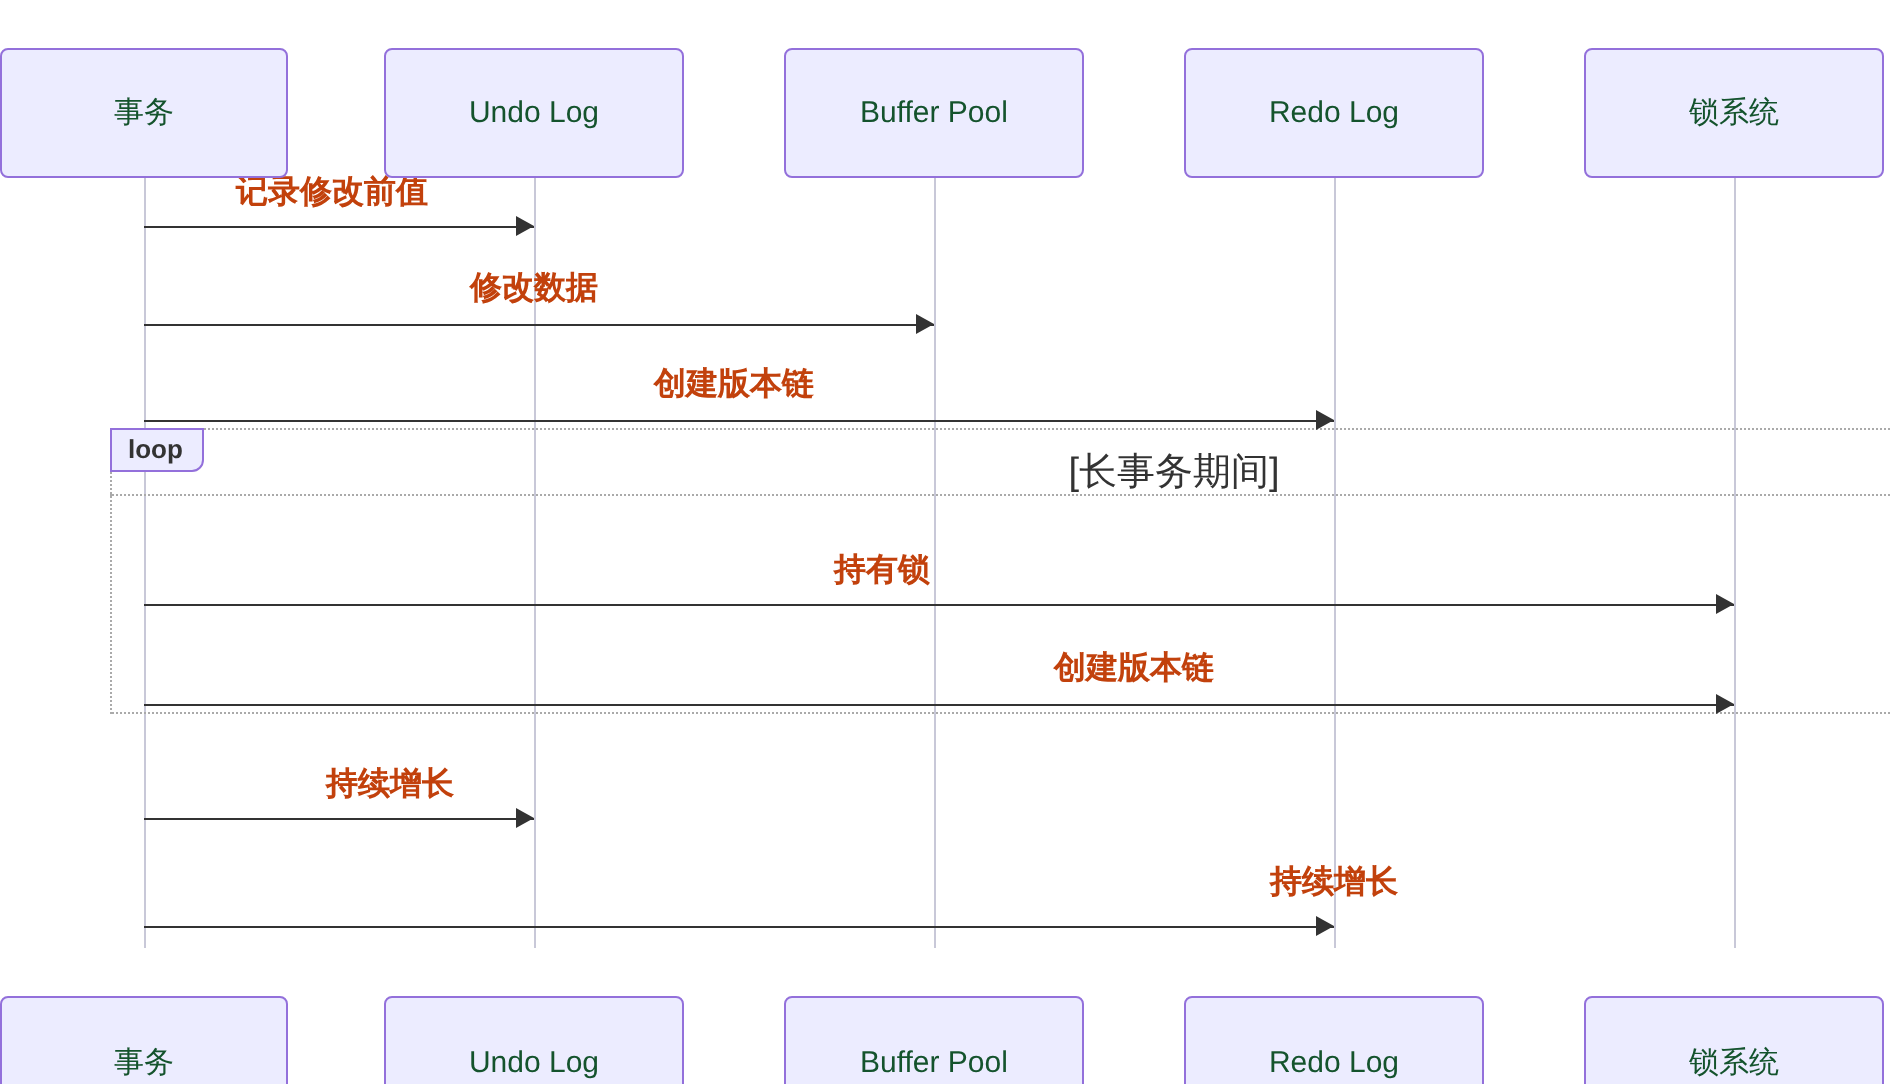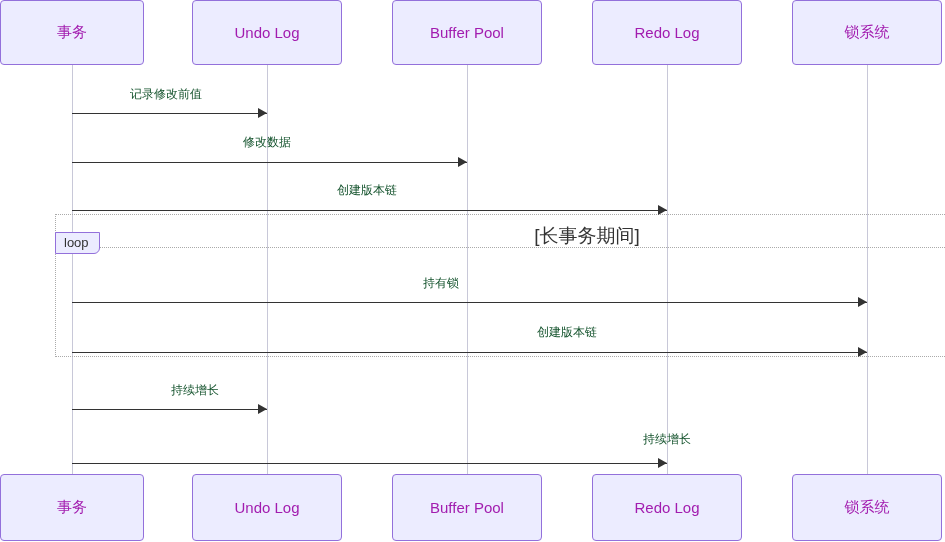--- a/index.html
+++ b/index.html
@@ -19,22 +19,23 @@
   }
   .participant-box {
     position: absolute;
     background: #ECECFF;
     border: 1px solid #9370DB;
     border-radius: 4px;
     display: flex;
     align-items: center;
     justify-content: center;
     font-size: 15px;
-    color: #a21caf;
+    color: #14532d;
     box-sizing: border-box;
+    margin-top: 24px;
   }
   .lifeline {
     position: absolute;
     width: 0;
     border-left: 1px solid #c8c8d8;
   }
   .msg-line {
     position: absolute;
     height: 0;
     border-top: 1px solid #333333;
@@ -42,23 +43,23 @@
   .msg-arrow {
     position: absolute;
     width: 0;
     height: 0;
     border-top: 5px solid transparent;
     border-bottom: 5px solid transparent;
     border-left: 9px solid #333333;
   }
   .msg-label {
     position: absolute;
-    font-size: 12px;
-    font-weight: normal;
-    color: #14532d;
+    font-size: 16px;
+    font-weight: bold;
+    color: #c2410c;
     white-space: nowrap;
     transform: translateX(-50%);
   }
   .loop-box {
     position: absolute;
     border: 1px dotted #aaaaaa;
     box-sizing: border-box;
     pointer-events: none;
   }
   .loop-tag {
@@ -88,21 +89,21 @@
 <body>
 
 <div id="diagram">
     <div class="lifeline" style="left: 72px; top: 65px; height: 409px;"></div>
     <div class="lifeline" style="left: 267px; top: 65px; height: 409px;"></div>
     <div class="lifeline" style="left: 467px; top: 65px; height: 409px;"></div>
     <div class="lifeline" style="left: 667px; top: 65px; height: 409px;"></div>
     <div class="lifeline" style="left: 867px; top: 65px; height: 409px;"></div>
     <div class="loop-box" style="left: 55px; top: 214px; width: 900px; height: 143px;"></div>
     <div class="loop-divider" style="left: 55px; top: 247px; width: 900px;"></div>
-    <div class="loop-tag" style="left: 55px; top: 232px;">loop</div>
+    <div class="loop-tag" style="left: 55px; top: 214px; font-weight: bold;">loop</div>
     <div class="loop-label" style="left: 587px; top: 223px;">[长事务期间]</div>
     <div class="msg-line" style="left: 72px; top: 113px; width: 195px;"></div>
     <div class="msg-arrow" style="left: 258px; top: 108px;"></div>
     <div class="msg-label" style="left: 166px; top: 86px;">记录修改前值</div>
     <div class="msg-line" style="left: 72px; top: 162px; width: 395px;"></div>
     <div class="msg-arrow" style="left: 458px; top: 157px;"></div>
     <div class="msg-label" style="left: 267px; top: 134px; text-align: center;">修改数据</div>
     <div class="msg-line" style="left: 72px; top: 210px; width: 595px;"></div>
     <div class="msg-arrow" style="left: 658px; top: 205px;"></div>
     <div class="msg-label" style="left: 367px; top: 182px;">创建版本链</div>

